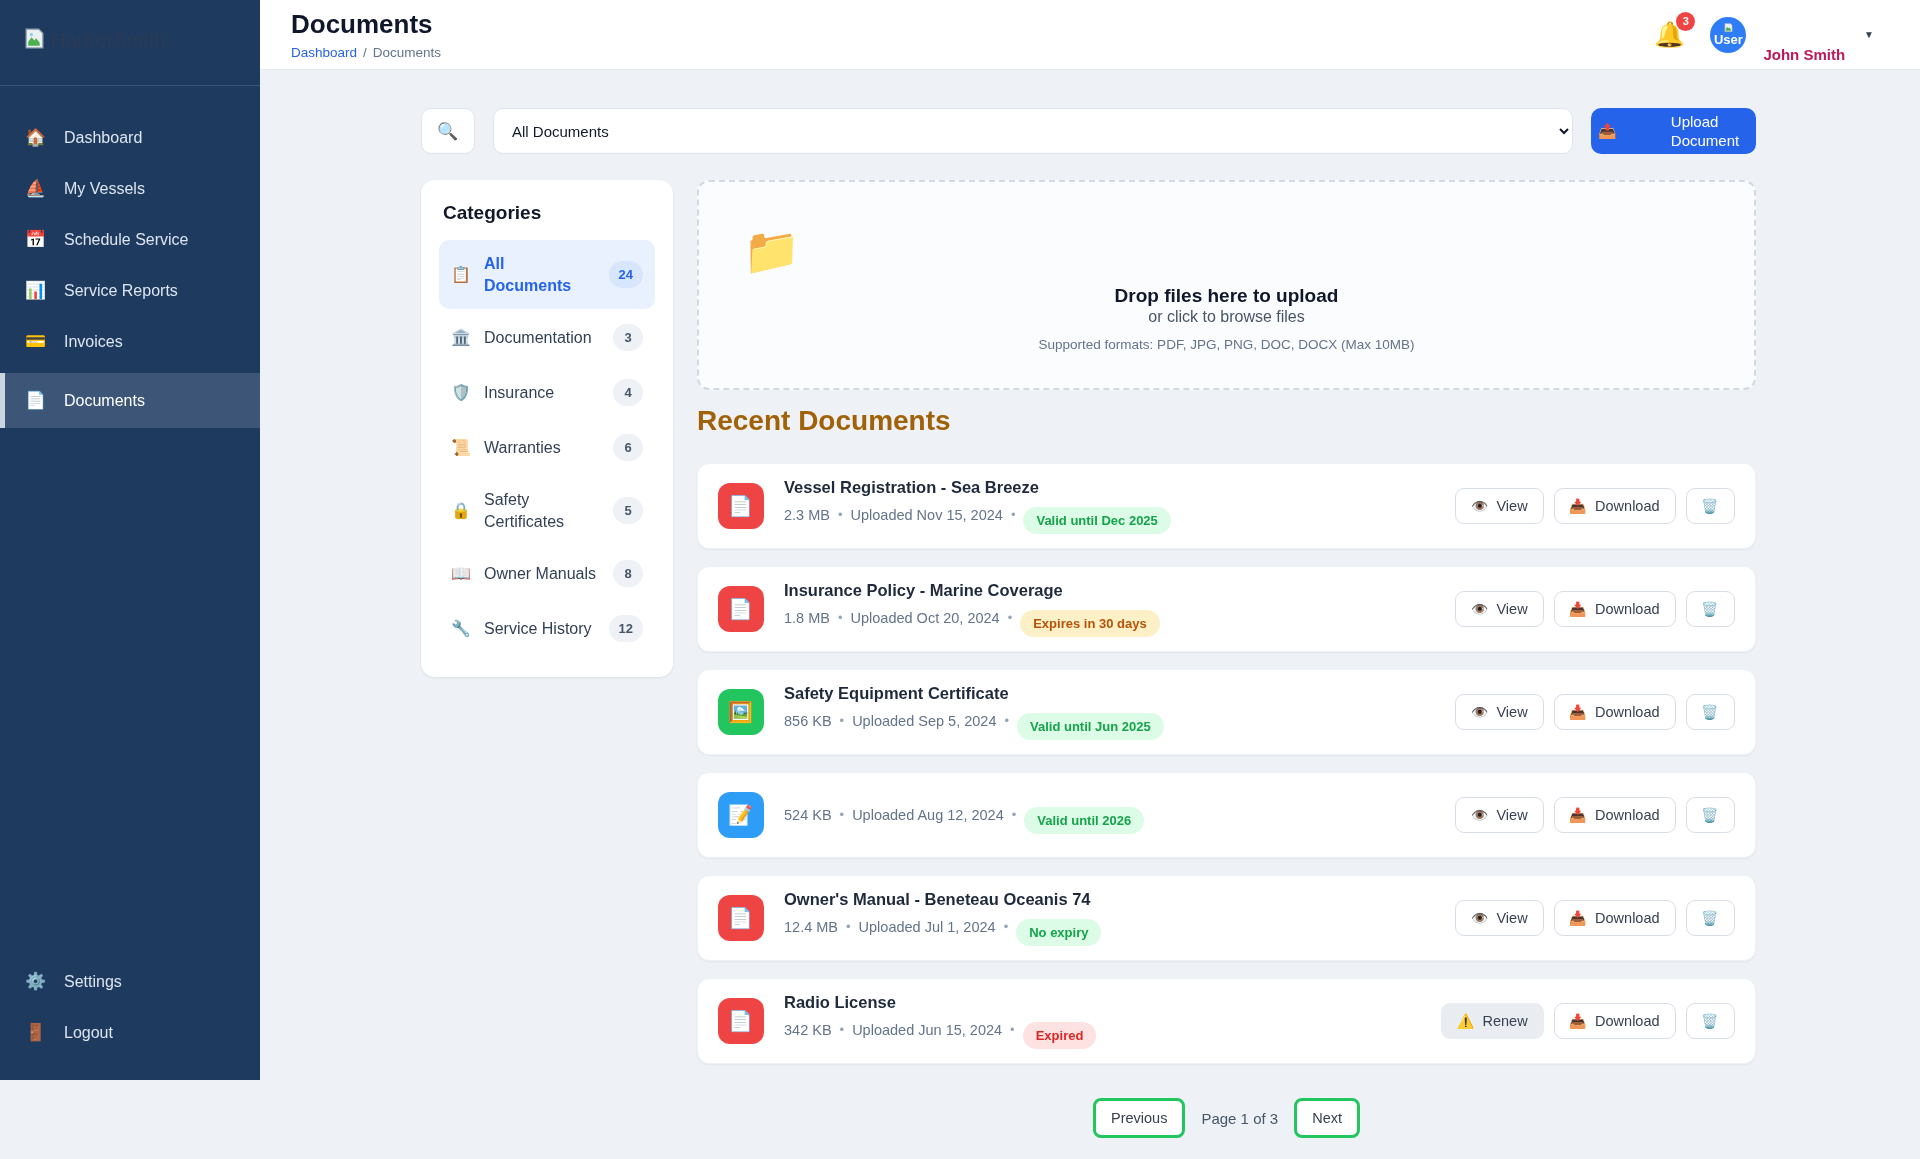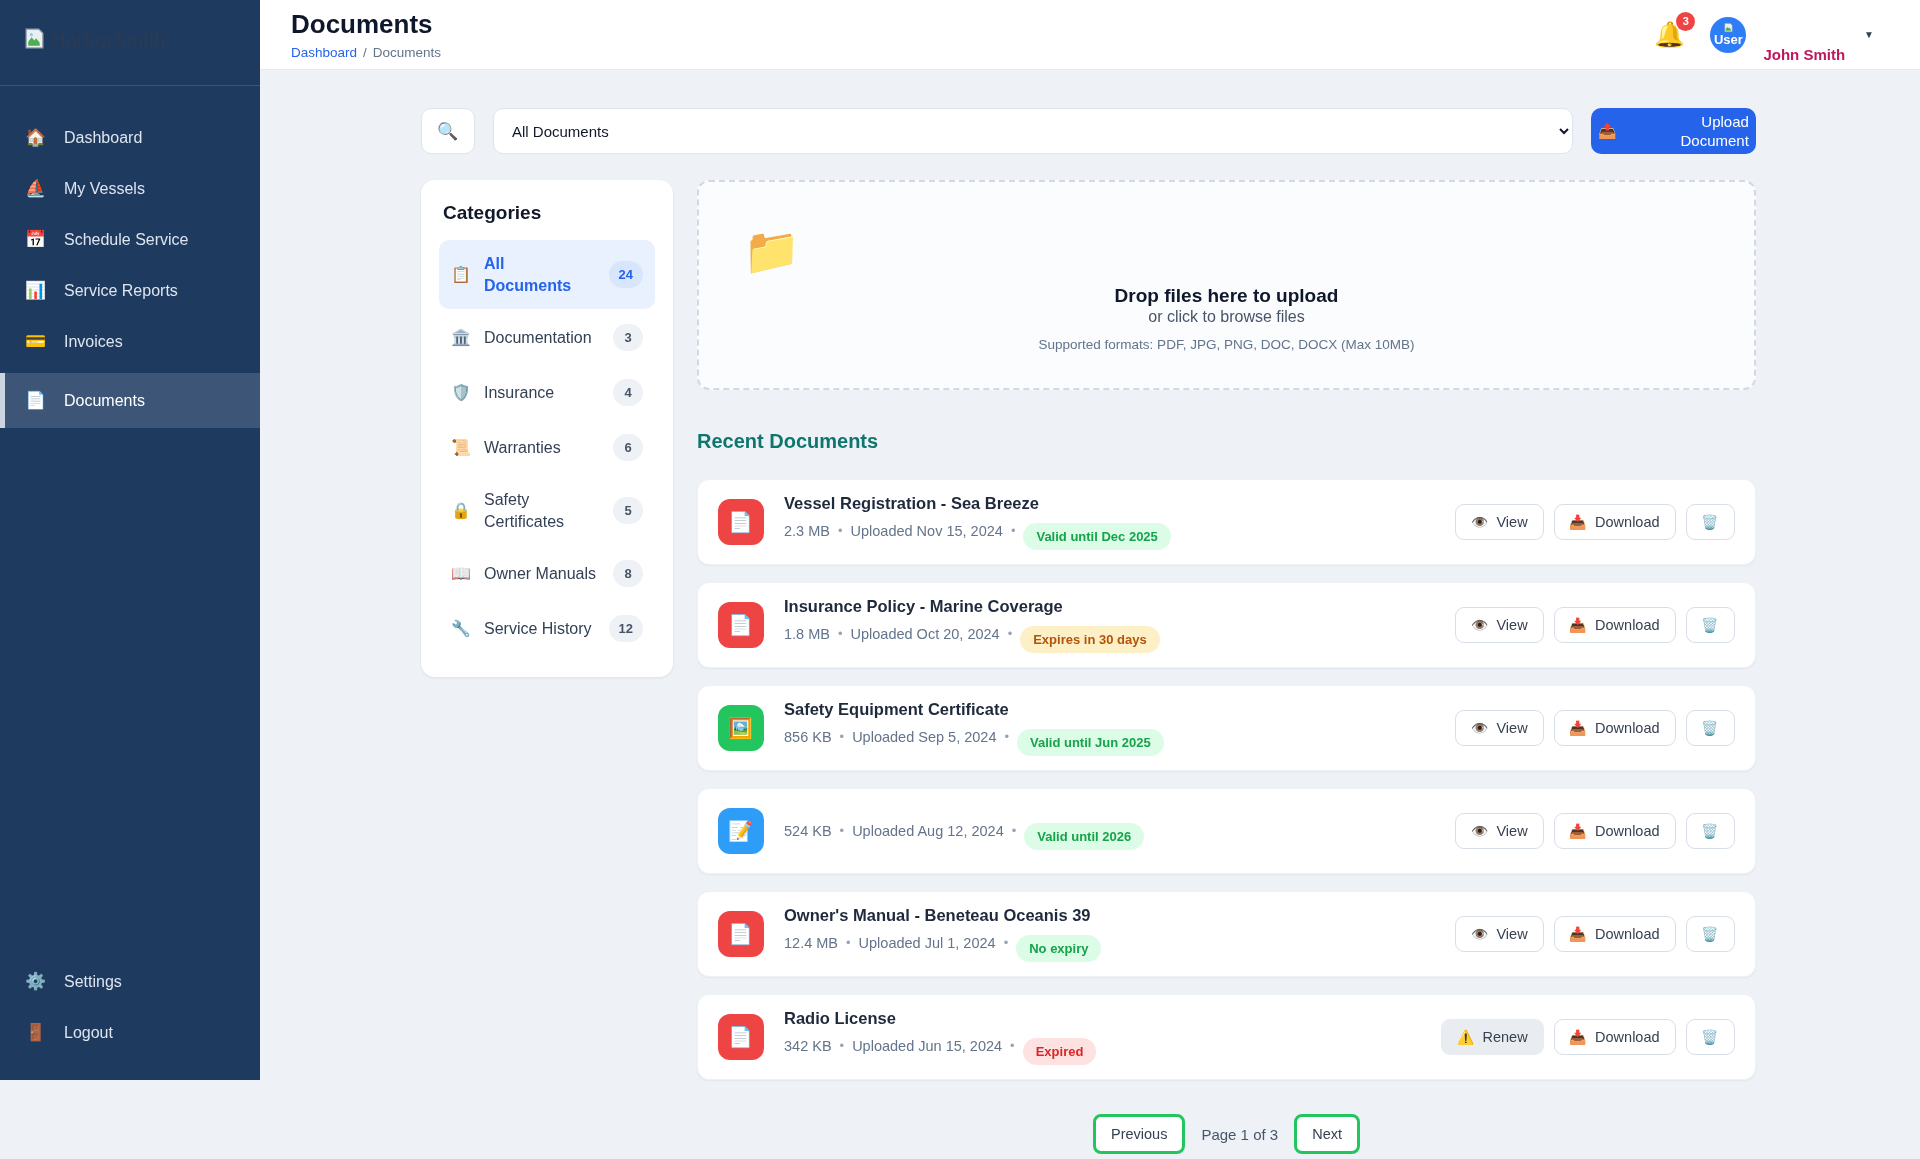--- a/index.html
+++ b/index.html
@@ -69,21 +69,21 @@
   }
   .filter-select {
     flex:1; border:1px solid #dfe5ec; border-radius:10px; background:#fff;
     font-size:15px; color:#111827; padding:0 14px; font-family:"Liberation Sans",sans-serif;
   }
   .upload-btn {
     width:165px; background:#2563eb; border:none; border-radius:10px; color:#fff;
     display:flex; align-items:center; justify-content:center; gap:9px;
     font-size:15px; cursor:pointer; line-height:1.3; font-family:"Liberation Sans",sans-serif;
   }
-  .upload-btn .u-label { width:78px; text-align:right;margin-left:45px; }
+  .upload-btn .u-label { width:78px; text-align:left;margin-left:45px; }
   .main { display:flex; gap:24px; align-items:flex-start; }
   
   .categories-card {
     width:252px; flex:none; background:#fff; border-radius:14px; padding:22px 18px;
     box-shadow:0 1px 3px rgba(15,23,42,.08);
   }
   .categories-title { font-size:19px; font-weight:700; color:#111827; margin:0 4px 16px; }
   .cat-list { display:flex; flex-direction:column; gap:2px; }
   .cat-item {
     display:flex; align-items:center; gap:13px; padding:13px 12px; border-radius:10px;
@@ -100,21 +100,21 @@
   
   .right-col { flex:1; min-width:0; }
   .dropzone {
     position:relative; height:210px; border:2px dashed #d2d9e3; border-radius:12px;
     background:#fbfcfe; text-align:center; padding-top:103px; cursor:pointer;
   }
   .dz-folder { position:absolute; left:44px; top:46px; font-size:46px; line-height:1; }
   .dz-heading { font-size:19px; font-weight:700; color:#0f172a; }
   .dz-sub { font-size:16px; color:#475569; margin-top:1px; }
   .dz-formats { font-size:13.5px; color:#64748b; margin-top:11px; }
-  .recent-title { font-size:20px; font-weight:700; color:#0f766e; margin:40px 0 26px; }
+  .recent-title { font-size:28px; font-weight:700; color:#a16207; margin:15px 0 26px; }
   .doc-row {
     background:#fff; border-radius:12px; border:1px solid #eef1f6;
     box-shadow:0 1px 2px rgba(15,23,42,.05);
     display:flex; align-items:center; gap:20px; padding:18px 20px; margin-bottom:17px; height:86px;
   }
   .doc-icon {
     width:46px; height:46px; border-radius:12px; flex:none;
     display:flex; align-items:center; justify-content:center; font-size:20px; color:#fff;
   }
   .doc-info { flex:1; min-width:0; }
@@ -386,21 +386,21 @@
                 <span>Download</span>
               </button>
               <button class="btn">
                 <span class="btn-ic">🗑️</span>
               </button>
             </div>
           </div>
           <div class="doc-row">
             <div class="doc-icon" style="background: rgb(239, 68, 68);">📄</div>
             <div class="doc-info">
-              <div class="doc-title">Owner's Manual - Beneteau Oceanis 39</div>
+              <div class="doc-title">Owner's Manual - Beneteau Oceanis 74</div>
               <div class="doc-meta">
                 <span>12.4 MB</span>
                 <span class="meta-dot">•</span>
                 <span>Uploaded Jul 1, 2024</span>
                 <span class="meta-dot">•</span>
                 <span class="pill pill-valid">No expiry</span>
               </div>
             </div>
             <div class="doc-actions">
               <button class="btn">

